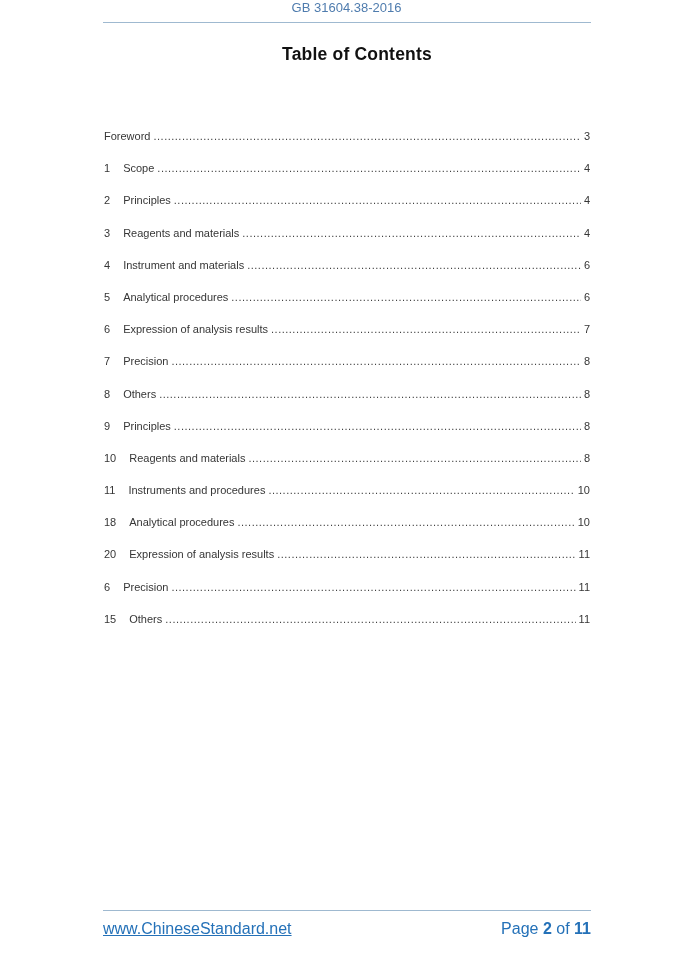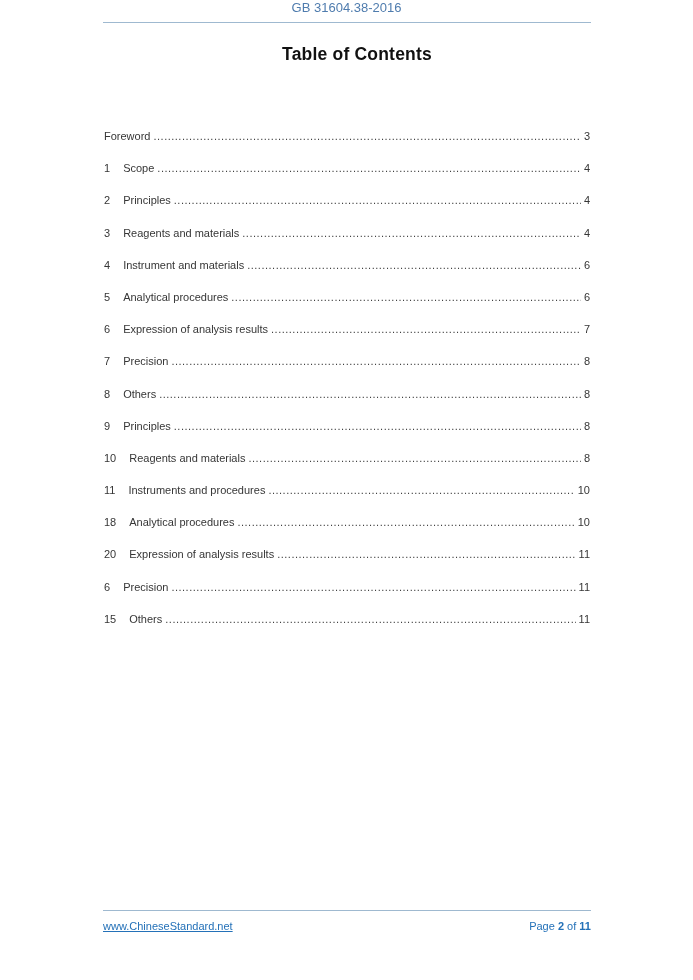--- a/index.html
+++ b/index.html
@@ -78,21 +78,21 @@
     top: 910px;
     left: 103px;
     width: 488px;
   }
   .footer .rule { width: 100%; margin: 0; }
   .footer-row {
     display: flex;
     justify-content: space-between;
     align-items: baseline;
     margin-top: 9px;
-    font-size: 11px;
+    font-size: 16px;
   }
   .footer-link {
     color: #2471b8;
     text-decoration: underline;
     cursor: pointer;
   }
   .page-info { color: #2471b8; }
   .page-info b { font-weight: bold; }
 </style>
 </head>

